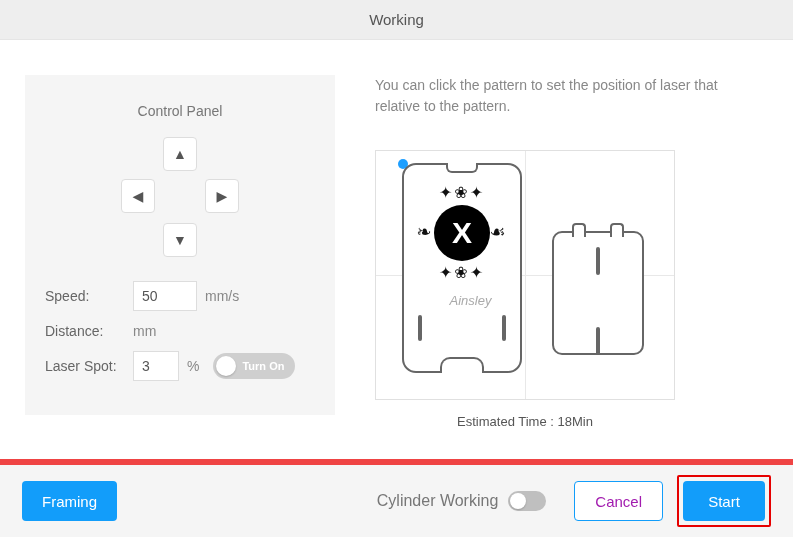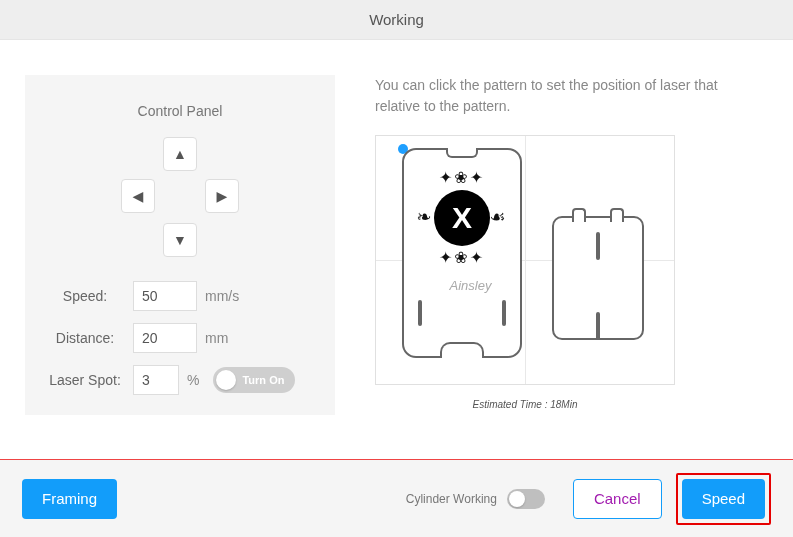--- a/index.html
+++ b/index.html
@@ -48,21 +48,21 @@
     color: #555;
     font-size: 14px;
     cursor: pointer;
   }
   .dpad-up { top: 0; left: 48px; }
   .dpad-down { bottom: 0; left: 48px; }
   .dpad-left { top: 42px; left: 6px; }
   .dpad-right { top: 42px; right: 6px; }
   .fields { width: 100%; display: flex; flex-direction: column; gap: 12px; margin-top: 6px;}
   .field-row { display: flex; align-items: center; gap: 8px; }
-  .field-label { width: 80px; text-align: center; color: #666; font-size: 14px;}
+  .field-label { width: 80px; text-align: left; color: #666; font-size: 14px;}
   .field-input {
     width: 64px; height: 30px;
     border: 1px solid #ddd;
     background: #fff;
     padding: 0 8px;
     font-size: 14px;
     color: #555;
   }
   .field-unit { color: #888; font-size: 14px;}
   .toggle-pill {
@@ -73,21 +73,21 @@
     padding: 2px 3px;
     margin-left: 6px;
     cursor: pointer;
   }
   .toggle-knob {
     width: 20px; height: 20px; background: #fff; border-radius: 50%;
     box-shadow: 0 1px 2px rgba(0,0,0,.2);
   }
   .toggle-label { color: #fff; font-size: 11px; padding: 0 8px 0 6px; font-weight: 600;}
   .right-pane { flex: 1; display: flex; flex-direction: column; }
-  .instructions { color: #888; font-size: 14px; line-height: 1.5; margin-bottom: 18px; padding-right: 20px;}
+  .instructions { color: #888; font-size: 14px; line-height: 1.5; margin-bottom: 33px; padding-right: 20px;}
   .preview {
     border: 1px solid #e0e0e0;
     width: 300px; height: 250px;
     position: relative;
     background: #fff;
     cursor: pointer;
   }
   .grid-v { position:absolute; top:0; bottom:0; left:50%; width:1px; background:#e8e8e8; }
   .grid-h { position:absolute; left:0; right:0; top:50%; height:1px; background:#e8e8e8; }
   .shape1 {
@@ -121,35 +121,35 @@
     position:absolute; right:30px; top:80px;
     width:92px; height:124px;
     border:2px solid #666; border-radius:10px;
     background:#fff;
   }
   .shape2 .nub { position:absolute; top:-10px; width:14px; height:14px; border:2px solid #666; border-bottom:none; background:#fff; border-radius:4px 4px 0 0;}
   .shape2 .nub.l{ left:18px;} .shape2 .nub.r{ right:18px;}
   .shape2 .slot { position:absolute; left:50%; transform:translateX(-50%); width:4px; background:#666; border-radius:2px;}
   .shape2 .slot.top{ top:14px; height:28px;}
   .shape2 .slot.bot{ bottom:-2px; height:28px;}
-  .estimated { margin-top: 14px; color:#555; font-size:10px; text-align:center; width:300px;font-style:italic;}
+  .estimated { margin-top: 14px; color:#555; font-size:13px; text-align:center; width:300px;}
   .footer {
     position: absolute; bottom:0; left:0; right:0;
-    background:#f5f5f5; border-top:1px solid #ef4444;
+    background:#f5f5f5; border-top:6px solid #ef4444;
     height:78px;
     display:flex; align-items:center; padding:0 22px;
   }
   .btn {
     height:40px; border-radius:4px; font-size:15px; padding:0 20px;
     display:inline-flex; align-items:center; justify-content:center;
     cursor:pointer; min-width:82px;
   }
   .btn-primary { background:#129dfa; color:#fff; border:none; }
   .btn-outline { background:#fff; color:#a21caf; border:1px solid #129dfa; }
-  .cyl-wrap { margin-left:auto; display:flex; align-items:center; gap:10px; margin-right:28px; color:#777; font-size:12px;}
+  .cyl-wrap { margin-left:auto; display:flex; align-items:center; gap:10px; margin-right:28px; color:#777; font-size:16px;}
   .switch {
     width:38px; height:20px; background:#bfbfbf; border-radius:10px; position:relative; cursor:pointer;
   }
   .switch-knob { position:absolute; left:2px; top:2px; width:16px; height:16px; background:#fff; border-radius:50%; box-shadow:0 1px 2px rgba(0,0,0,.2);}
   .highlight-box { border:2px solid #e60000; padding:4px; border-radius:2px; margin-left:14px;}
   .footer .btn + .btn, .footer .highlight-box { }
 </style>
 </head>
 <body>
 
@@ -175,21 +175,20 @@
         </div>
     </div>
     <div class="fields">
       <div class="field-row">
         <div class="field-label">Speed:</div>
         <input class="field-input" value="50" style="">
         <div class="field-unit">mm/s</div>
       </div>
       <div class="field-row">
         <div class="field-label">Distance:</div>
-        <input class="field-input" value="20" style="">
         <div class="field-unit">mm</div>
       </div>
       <div class="field-row">
         <div class="field-label">Laser Spot:</div>
         <input class="field-input" style="width: 46px;" value="3">
         <div class="field-unit">%</div>
         <div class="toggle-pill">
           <div class="toggle-knob"></div>
           <span class="toggle-label">Turn On</span>
         </div>
@@ -230,15 +229,15 @@
 <div class="footer">
   <button class="btn btn-primary">Framing</button>
   <div class="cyl-wrap">
     <span>Cylinder Working</span>
     <div class="switch">
       <div class="switch-knob"></div>
     </div>
   </div>
   <button class="btn btn-outline">Cancel</button>
   <div class="highlight-box">
-    <button class="btn btn-primary" style="min-width:82px">Speed</button>
+    <button class="btn btn-primary" style="min-width:82px">Start</button>
   </div>
 </div>
 
 </body></html>

